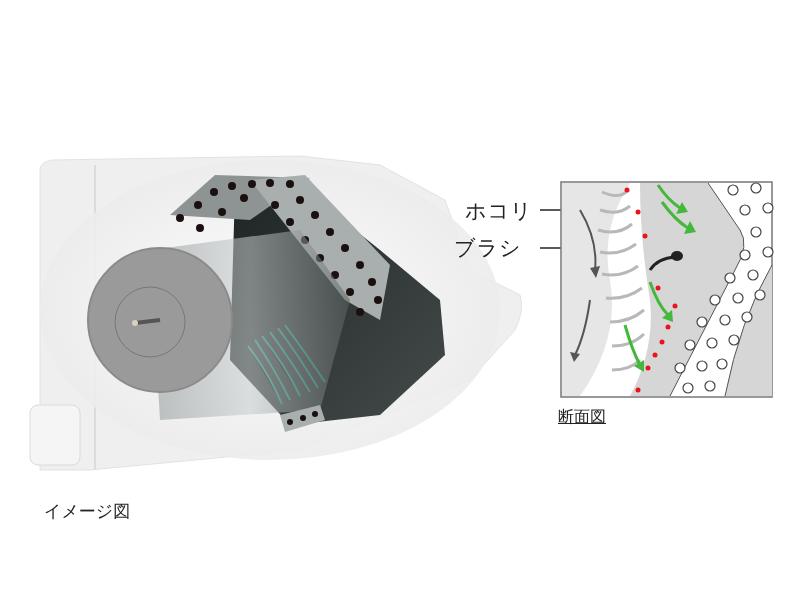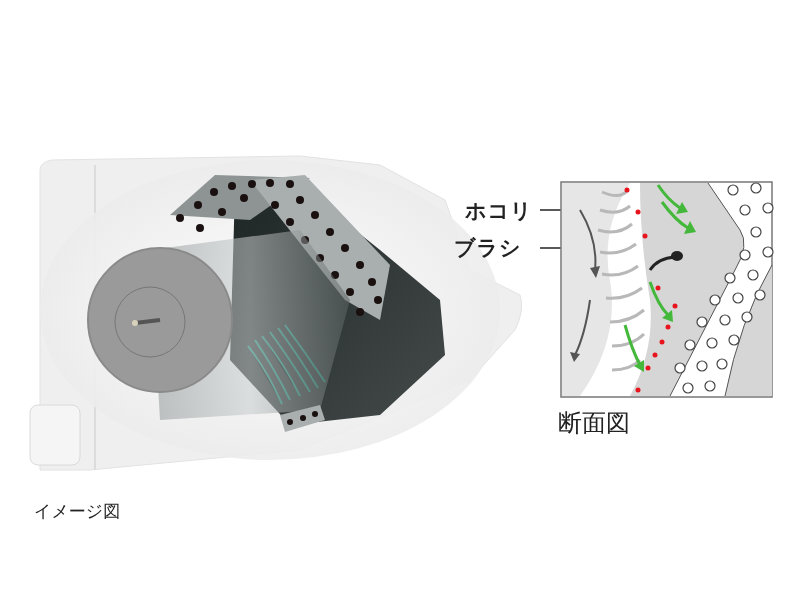--- a/index.html
+++ b/index.html
@@ -1,19 +1,19 @@
 <!DOCTYPE html>
 <html><head>
 <meta charset="utf-8">
 <style>
   html,body{margin:0;padding:0;background:#ffffff;}
   body{width:800px;height:600px;position:relative;overflow:hidden;font-family:"DejaVu Sans",sans-serif;color:#222;}
   .abs{position:absolute;}
   .caption{font-size:17px;color:#222;}
-  .label{font-size:21px;color:#222;letter-spacing:1px;font-weight:bold;}
+  .label{font-size:21px;color:#222;letter-spacing:1px;}
 </style>
 </head>
 <body>
 
 <div class="abs" style="left:0;top:0;width:540px;height:490px;">
   <svg width="540" height="490" viewBox="0 0 540 490">
     <defs>
       <radialGradient id="glow" cx="50%" cy="50%" r="50%">
         <stop offset="0%" stop-color="#ffffff"></stop>
         <stop offset="100%" stop-color="#ececec"></stop>
@@ -84,21 +84,21 @@
 
     <path d="M280 415 L320 405 L325 420 L285 432 Z" fill="#a9aeae"></path>
     <g fill="#1a1010">
         <circle cx="290" cy="422" r="3"></circle>
         <circle cx="303" cy="418" r="3"></circle>
         <circle cx="315" cy="414" r="3"></circle>
       </g>
   </svg>
 </div>
 
-<div class="abs caption" style="left:34px;top:500px;">イメージ図</div>
+<div class="abs caption" style="left:44px;top:500px;">イメージ図</div>
 
 <div class="abs label" style="left:465px;top:197px;">ホコリ</div>
 <div class="abs label" style="left:454px;top:234px;">ブラシ</div>
 
 <div class="abs" style="left:540px;top:170px;width:250px;height:240px;">
   <svg width="250" height="240" viewBox="0 0 250 240">
 
     <line x1="0" y1="40" x2="92" y2="40" stroke="#222" stroke-width="1.5"></line>
     <circle cx="92" cy="40" r="4" fill="#222"></circle>
     <line x1="0" y1="78" x2="125" y2="78" stroke="#222" stroke-width="1.5"></line>
@@ -180,13 +180,13 @@
         <circle cx="194" cy="170" r="5"></circle>
       <circle cx="140" cy="198" r="5"></circle>
         <circle cx="162" cy="196" r="5"></circle>
         <circle cx="182" cy="194" r="5"></circle>
       <circle cx="148" cy="218" r="5"></circle>
         <circle cx="170" cy="216" r="5"></circle>
     </g>
   </svg>
 </div>
 
-<div class="abs caption" style="left:558px;top:407px;font-size:24px;">断面図</div>
+<div class="abs caption" style="left:558px;top:407px;font-size:16px;text-decoration:underline;">断面図</div>
 
 </body></html>

